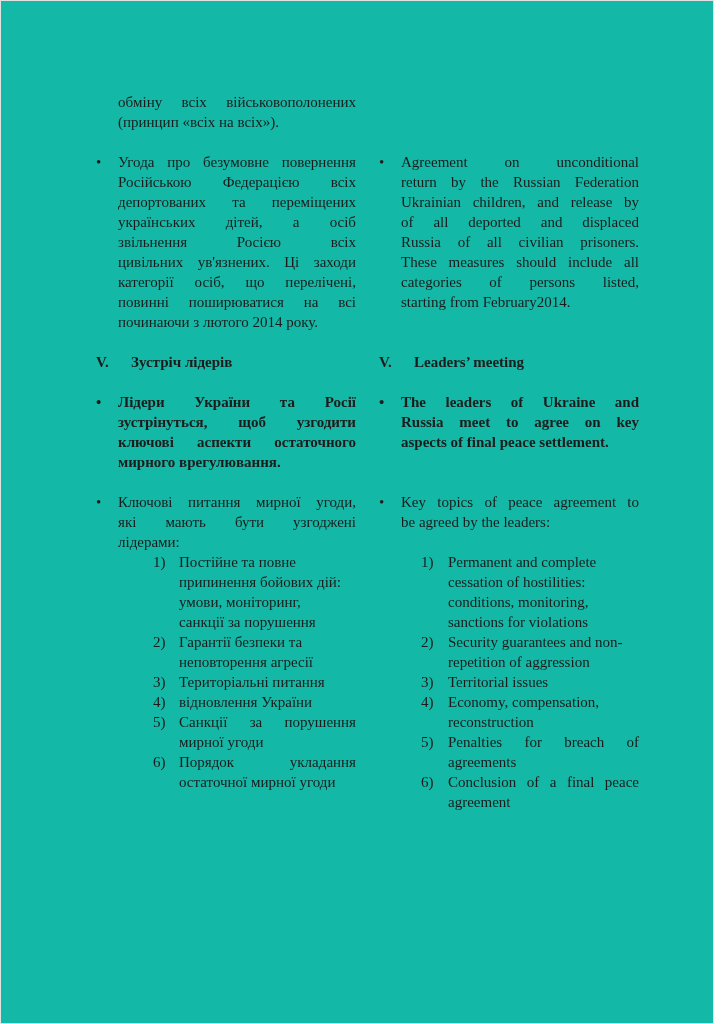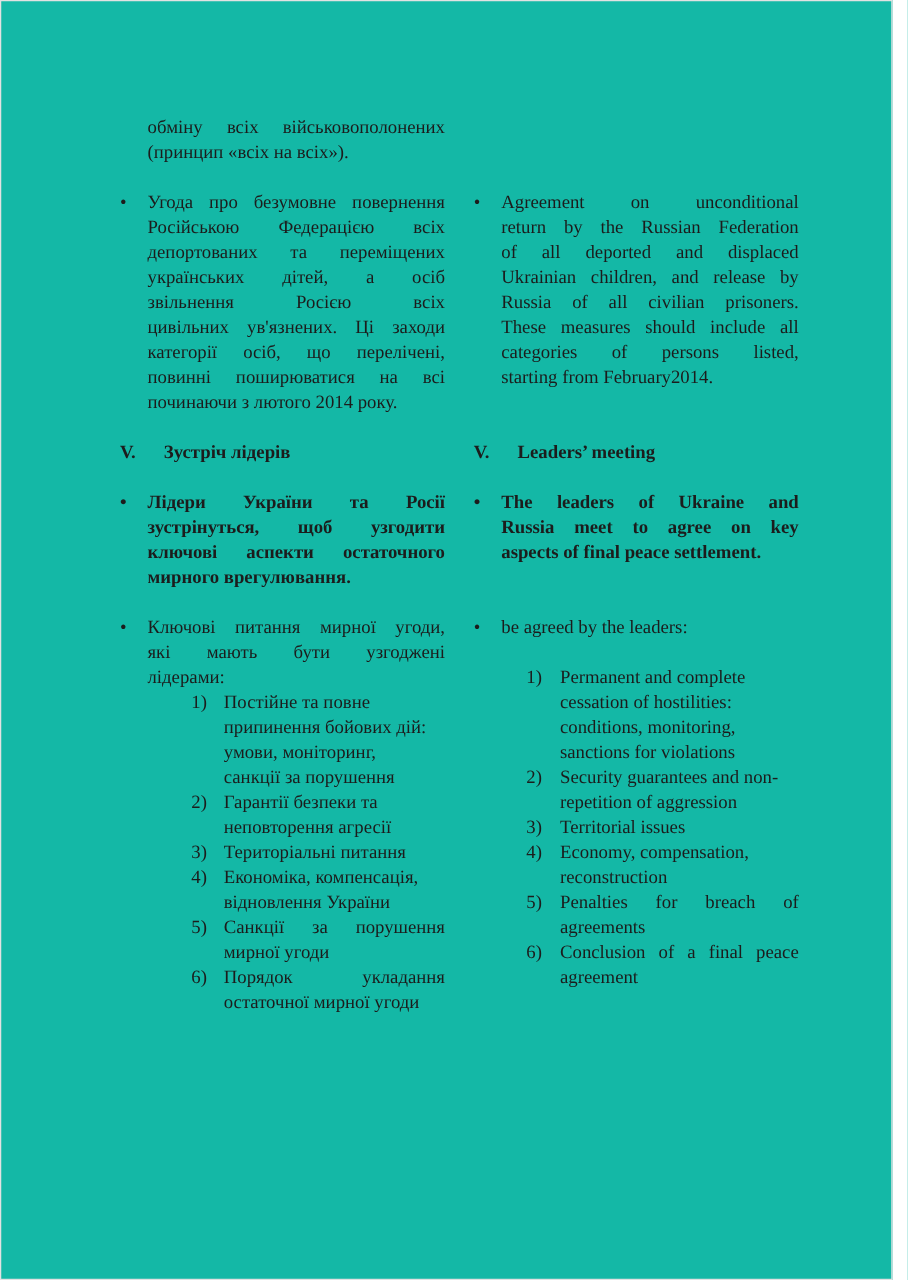--- a/index.html
+++ b/index.html
@@ -97,21 +97,20 @@
           <span class="inum">2)</span>
           <span class="iline">Гарантії безпеки та</span>
           <span class="iline">неповторення агресії</span>
         </li>
         <li class="item">
           <span class="inum">3)</span>
           <span class="iline">Територіальні питання</span>
         </li>
         <li class="item">
           <span class="inum">4)</span>
-          <span class="iline">Економіка, компенсація,</span>
           <span class="iline">відновлення України</span>
         </li>
         <li class="item">
           <span class="inum">5)</span>
           <span class="iline stretch">Санкції за порушення</span>
           <span class="iline">мирної угоди</span>
         </li>
         <li class="item">
           <span class="inum">6)</span>
           <span class="iline stretch">Порядок укладання</span>
@@ -119,42 +118,43 @@
         </li>
       </ol>
     </div>
 
     <div class="col col-right">
 
       <div class="para mt60">
         <span class="bullet">•</span>
         <span class="pline">Agreement on unconditional</span>
         <span class="pline">return by the Russian Federation</span>
+        <span class="pline">Ukrainian children, and release by</span>
         <span class="pline">of all deported and displaced</span>
-        <span class="pline">Ukrainian children, and release by</span>
         <span class="pline">Russia of all civilian prisoners.</span>
         <span class="pline">These measures should include all</span>
         <span class="pline">categories of persons listed,</span>
         <span class="pline">starting from February2014.</span>
       </div>
 
       <div class="heading mt40">
         <span class="hnum">V.</span>
         <span>Leaders’ meeting</span>
       </div>
 
       <div class="para bold">
         <span class="bullet">•</span>
         <span class="pline">The leaders of Ukraine and</span>
         <span class="pline">Russia meet to agree on key</span>
         <span class="pline">aspects of final peace settlement.</span>
       </div>
 
       <div class="para intro mt40">
         <span class="bullet">•</span>
+        <span class="pline">Key topics of peace agreement to</span>
         <span class="pline">be agreed by the leaders:</span>
       </div>
 
       <ol class="items mt20">
         <li class="item">
           <span class="inum">1)</span>
           <span class="iline">Permanent and complete</span>
           <span class="iline">cessation of hostilities:</span>
           <span class="iline">conditions, monitoring,</span>
           <span class="iline">sanctions for violations</span>

